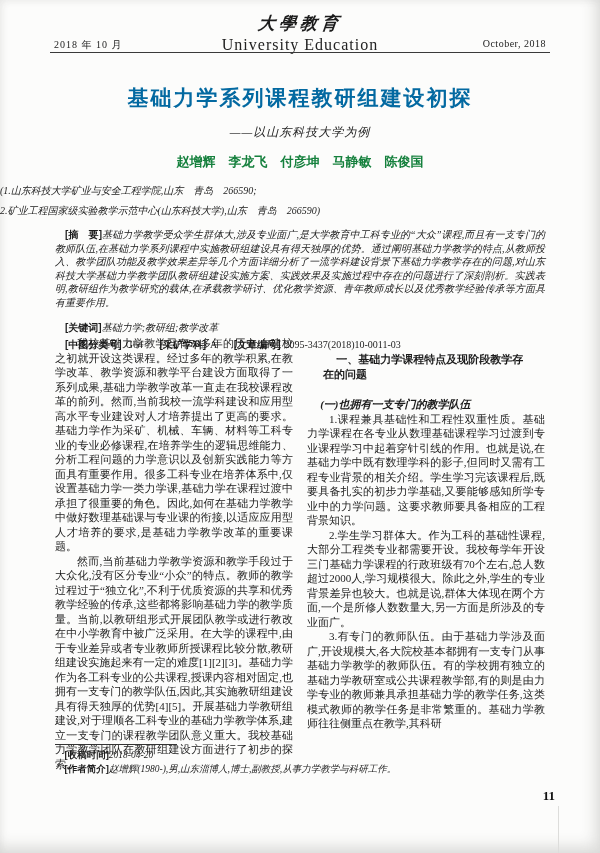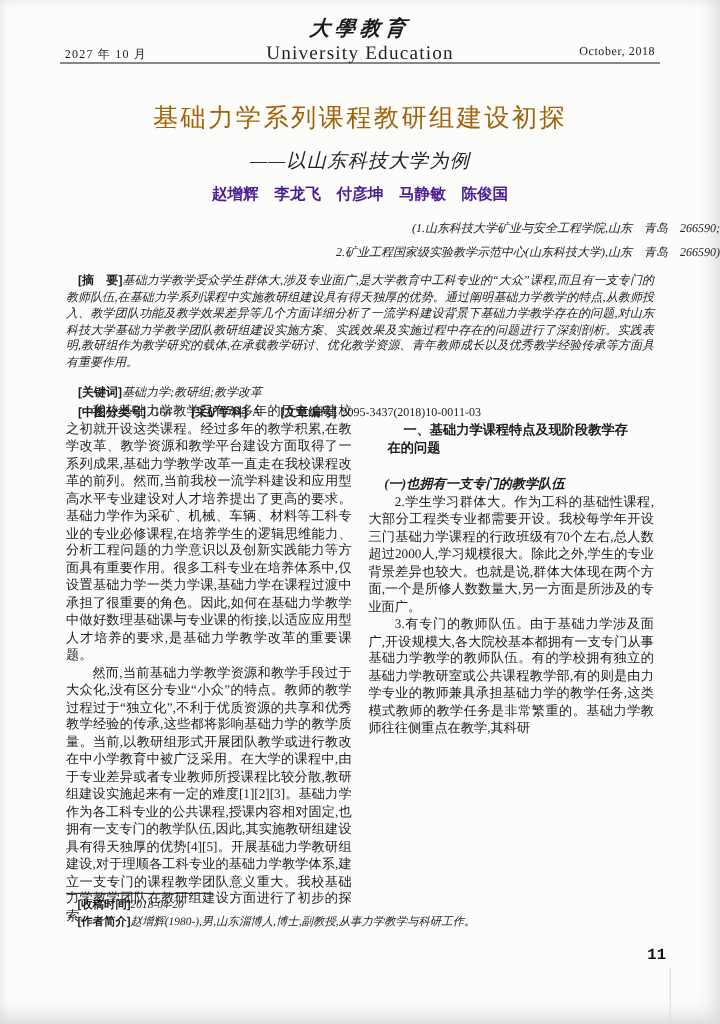--- a/index.html
+++ b/index.html
@@ -23,32 +23,32 @@
   }
   .logo-en{font-size:16px;letter-spacing:1px;margin-top:1px;color:#222;}
   .mast-side{position:absolute;top:26px;font-size:10px;letter-spacing:1px;color:#222;}
   .mast-left{left:4px;}
   .mast-right{right:4px;letter-spacing:0.5px;text-align:right;}
   .head-rule{position:absolute;top:52px;left:50px;right:50px;border-top:1.4px solid #3a3a3a;}
   
   .title{
     position:absolute;top:84px;left:0;right:0;text-align:center;
     font-family:"Liberation Sans","DejaVu Sans",sans-serif;
-    font-size:21px;font-weight:400;letter-spacing:2px;color:#a16207;
+    font-size:21px;font-weight:700;letter-spacing:2px;color:#0369a1;
   }
   .subtitle{
     position:absolute;top:124px;left:0;right:0;text-align:center;
-    font-size:16px;font-style:italic;letter-spacing:1px;color:#222;
+    font-size:12px;font-style:italic;letter-spacing:1px;color:#222;
   }
   .authors{
     position:absolute;top:153px;left:0;right:0;text-align:center;
     font-family:"Liberation Sans","DejaVu Sans",sans-serif;
-    font-size:13px;font-weight:700;color:#4c1d95;
+    font-size:13px;font-weight:700;color:#15803d;
   }
-  .affils{position:absolute;top:181px;left:0;right:0;text-align:right;
+  .affils{position:absolute;top:181px;left:0;right:0;text-align:left;
     font-size:10px;font-style:italic;line-height:20px;color:#222;}
   
   .meta{position:absolute;top:228px;left:55px;right:55px;font-size:10px;line-height:13.6px;}
   .meta p{margin:0;text-align:justify;text-indent:1em;font-style:italic;}
   .meta b{font-style:normal;font-family:"Liberation Sans","DejaVu Sans",sans-serif;font-weight:700;}
   .meta .ids{font-style:normal;margin-top:4px;}
   .meta .ids b{margin-right:4px;}
   .meta .ids .val{margin-right:14px;font-style:normal;}
   .meta .kw{margin-top:11px;}
   
@@ -64,35 +64,35 @@
   }
   .col .h2{font-weight:700;font-style:italic;text-indent:1.2em;margin:0;text-align:left;}
   
   .foot-rule{position:absolute;top:744px;left:55px;width:122px;border-top:1.2px solid #333;}
   .footnotes{position:absolute;top:748px;left:55px;right:55px;font-size:9.5px;line-height:13px;}
   .footnotes p{margin:0;text-indent:1em;font-style:italic;text-align:justify;}
   .footnotes b{font-style:normal;font-family:"Liberation Sans","DejaVu Sans",sans-serif;font-weight:700;}
   
   .page-num{
     position:absolute;top:788px;right:45px;
-    font-size:13px;font-weight:700;color:#111;font-family:Liberation Mono, monospace;
+    font-size:13px;font-weight:700;color:#111;
   }
   .scan-line{position:absolute;top:806px;left:558px;width:1px;height:47px;background:#dddddb;}
 </style>
 </head>
 <body>
 
 <div class="page">
 
   <div class="masthead">
     <div class="mast-center">
       <div class="logo-cn">大學教育</div>
       <div class="logo-en">University Education</div>
     </div>
-    <div class="mast-side mast-left">2027 年 10 月</div>
+    <div class="mast-side mast-left">2018 年 10 月</div>
     <div class="mast-side mast-right">October, 2018</div>
   </div>
   <div class="head-rule"></div>
 
   <div class="title">基础力学系列课程教研组建设初探</div>
   <div class="subtitle">——以山东科技大学为例</div>
   <div class="authors">赵增辉　李龙飞　付彦坤　马静敏　陈俊国</div>
   <div class="affils">
     <div>(1.山东科技大学矿业与安全工程学院,山东　青岛　266590;</div>
     <div>2.矿业工程国家级实验教学示范中心(山东科技大学),山东　青岛　266590)</div>
@@ -109,20 +109,21 @@
   </div>
 
   <div class="columns">
     <div class="col">
       <p>我校基础力学教学已有70多年的历史,自建校之初就开设这类课程。经过多年的教学积累,在教学改革、教学资源和教学平台建设方面取得了一系列成果,基础力学教学改革一直走在我校课程改革的前列。然而,当前我校一流学科建设和应用型高水平专业建设对人才培养提出了更高的要求。基础力学作为采矿、机械、车辆、材料等工科专业的专业必修课程,在培养学生的逻辑思维能力、分析工程问题的力学意识以及创新实践能力等方面具有重要作用。很多工科专业在培养体系中,仅设置基础力学一类力学课,基础力学在课程过渡中承担了很重要的角色。因此,如何在基础力学教学中做好数理基础课与专业课的衔接,以适应应用型人才培养的要求,是基础力学教学改革的重要课题。</p>
       <p>然而,当前基础力学教学资源和教学手段过于大众化,没有区分专业“小众”的特点。教师的教学过程过于“独立化”,不利于优质资源的共享和优秀教学经验的传承,这些都将影响基础力学的教学质量。当前,以教研组形式开展团队教学或进行教改在中小学教育中被广泛采用。在大学的课程中,由于专业差异或者专业教师所授课程比较分散,教研组建设实施起来有一定的难度[1][2][3]。基础力学作为各工科专业的公共课程,授课内容相对固定,也拥有一支专门的教学队伍,因此,其实施教研组建设具有得天独厚的优势[4][5]。开展基础力学教研组建设,对于理顺各工科专业的基础力学教学体系,建立一支专门的课程教学团队意义重大。我校基础力学教学团队在教研组建设方面进行了初步的探索。</p>
     </div>
     <div class="col">
       <p class="h1">一、基础力学课程特点及现阶段教学存在的问题</p>
       <p class="h2">(一)也拥有一支专门的教学队伍</p>
+      <p>1.课程兼具基础性和工程性双重性质。基础力学课程在各专业从数理基础课程学习过渡到专业课程学习中起着穿针引线的作用。也就是说,在基础力学中既有数理学科的影子,但同时又需有工程专业背景的相关介绍。学生学习完该课程后,既要具备扎实的初步力学基础,又要能够感知所学专业中的力学问题。这要求教师要具备相应的工程背景知识。</p>
       <p>2.学生学习群体大。作为工科的基础性课程,大部分工程类专业都需要开设。我校每学年开设三门基础力学课程的行政班级有70个左右,总人数超过2000人,学习规模很大。除此之外,学生的专业背景差异也较大。也就是说,群体大体现在两个方面,一个是所修人数数量大,另一方面是所涉及的专业面广。</p>
       <p>3.有专门的教师队伍。由于基础力学涉及面广,开设规模大,各大院校基本都拥有一支专门从事基础力学教学的教师队伍。有的学校拥有独立的基础力学教研室或公共课程教学部,有的则是由力学专业的教师兼具承担基础力学的教学任务,这类模式教师的教学任务是非常繁重的。基础力学教师往往侧重点在教学,其科研</p>
     </div>
   </div>
 
   <div class="foot-rule"></div>
   <div class="footnotes">
     <p><b>[收稿时间]</b><span>2018-04-20</span></p>
     <p><b>[作者简介]</b><span>赵增辉(1980-),男,山东淄博人,博士,副教授,从事力学教学与科研工作。</span></p>
   </div>

